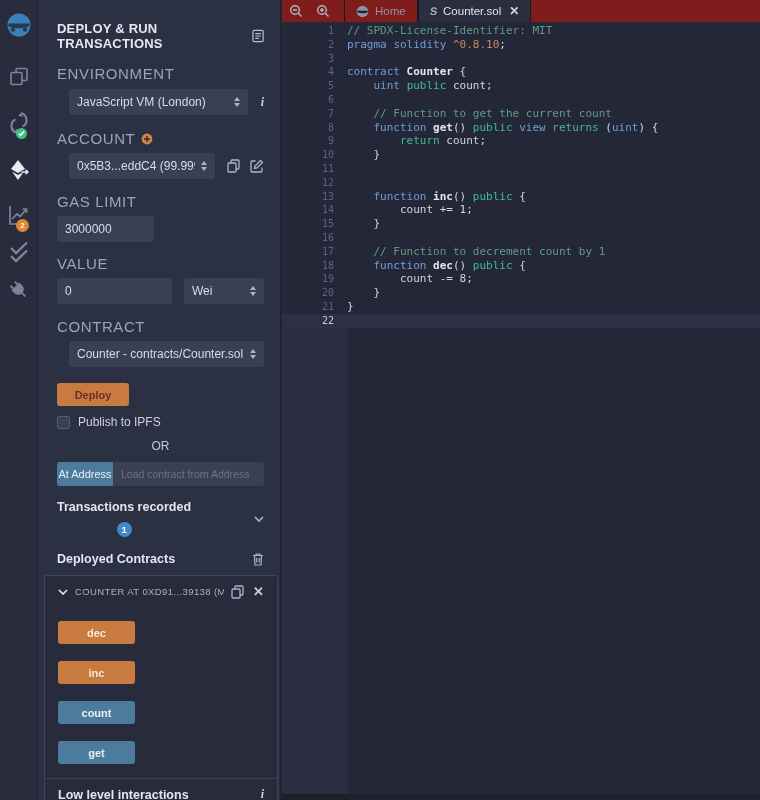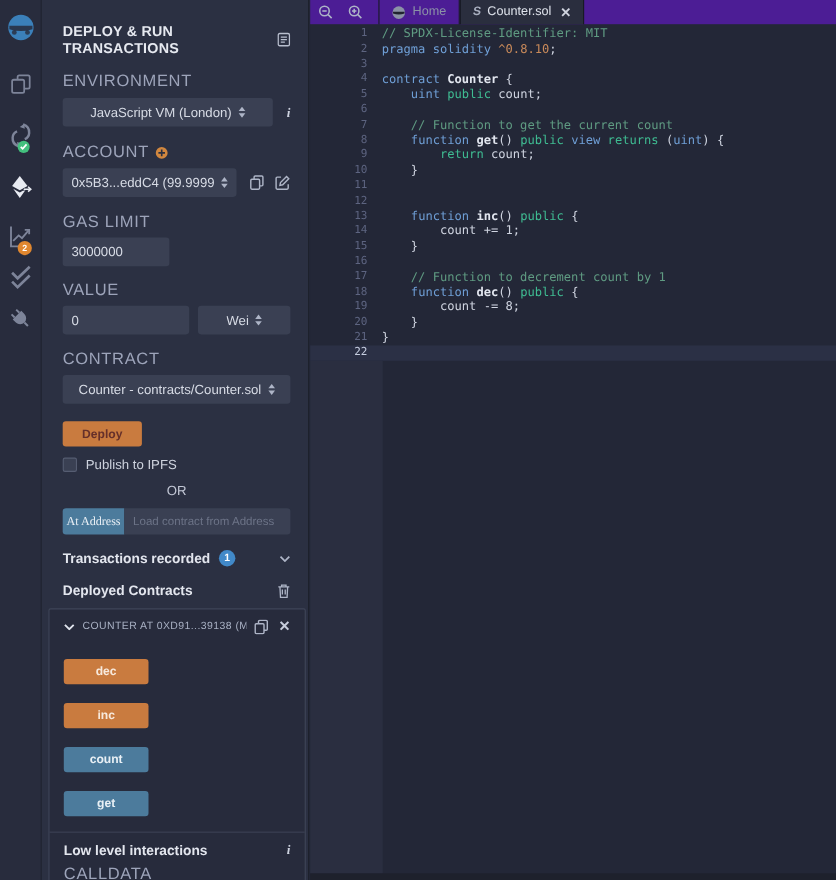--- a/index.html
+++ b/index.html
@@ -18,42 +18,42 @@
 
   
   .sidepanel { position:absolute; left:38px; top:0; width:243px; height:800px;
     background:#2b3042; border-right:1px solid #1d212c; padding:0 16px 0 19px; overflow:hidden; }
   .panel-title-row { padding-top:21px; display:flex; align-items:center; justify-content:space-between; }
   .panel-title { font-size:13px; font-weight:bold; color:#e6e9f0; letter-spacing:.2px; }
   .form-label { margin-top:14px; font-size:15px; letter-spacing:.6px; color:#9da4ba;
     display:flex; align-items:center; gap:6px; }
   .sel, .inp { background:#3a4053; border-radius:3px; height:26px; display:flex;
     align-items:center; padding:0 8px; color:#d7dbe5; font-size:12px; }
-  .sel { justify-content:center; }
+  .sel { justify-content:space-between;margin-left:12px; }
   .sel-text { white-space:nowrap; overflow:hidden; }
   .stepper { display:flex; flex-direction:column; gap:2px; margin-left:6px; flex:0 0 auto; }
   .tri-up { width:0; height:0; border-left:3.5px solid transparent; border-right:3.5px solid transparent; border-bottom:4px solid #aeb5c7; }
   .tri-dn { width:0; height:0; border-left:3.5px solid transparent; border-right:3.5px solid transparent; border-top:4px solid #aeb5c7; }
   .row { display:flex; align-items:center; }
   .info-i { font-size:12px; font-weight:bold; font-style:italic; color:#ced3e0;
     font-family:"Liberation Serif", serif; }
   .btn { border:none; border-radius:3px; font-size:11px; cursor:pointer;
     font-family:"Liberation Sans", sans-serif; }
   .btn-deploy { margin-top:16px; width:72px; height:23px; background:#c97b3f; color:#66302a; font-weight:bold; }
   .chk-row { margin-top:9px; display:flex; align-items:center; gap:8px; }
   .chk { width:13px; height:13px; background:#3a4053; border:1px solid #565d72; border-radius:2px; }
   .chk-label { font-size:12px; color:#ced3de; }
   .or { margin-top:10px; text-align:center; color:#c3c8d6; font-size:12px; }
   .ataddr-row { margin-top:9px; display:flex; height:24px; }
-  .btn-ataddr { width:76px; height:24px; background:#4c7b9c; color:#e9eff5; border-radius:3px 0 0 3px; font-size:11px;font-family:Liberation Serif, serif; }
+  .btn-ataddr { width:76px; height:24px; background:#4c7b9c; color:#e9eff5; border-radius:3px 0 0 3px; font-size:11px; }
   .ataddr-inp { flex:1; background:#3a4053; border:none; border-radius:0 3px 3px 0;
     color:#d7dbe5; font-size:10.5px; padding:12px 8px; font-family:"Liberation Sans", sans-serif; }
   .ataddr-inp::placeholder { color:#6c7387; }
   .section-row { display:flex; align-items:center; justify-content:space-between; }
-  .section-label { font-size:12.5px; font-weight:bold; color:#e3e6ee; display:flex; align-items:center; gap:8px; }
+  .section-label { font-size:12.5px; font-weight:bold; color:#e3e6ee; display:flex; align-items:center; gap:8px;flex-direction:column; }
   .count-badge { width:15px; height:15px; border-radius:50%; background:#4189c9; color:#fff;
     font-size:9.5px; font-weight:bold; display:flex; align-items:center; justify-content:center; }
 
   
   .card { margin:9px -14px 0 -13px; background:#272b3c; border:1px solid #3f4558;
     border-radius:2px; padding:8px 13px 12px 13px; }
   .card-header { display:flex; align-items:center; gap:7px; }
   .card-title { flex:1; font-size:9.5px; letter-spacing:.4px; color:#a9b1c4;
     white-space:nowrap; overflow:hidden; }
   .btn-action { display:block; width:77px; height:23px; border-radius:3px; color:#f7e9dc; font-size:11px; font-weight:bold; }
@@ -61,21 +61,21 @@
   .btn-info { background:#4c7b9c; color:#e9f0f5; }
   .card-divider { margin:14px -13px 0 -13px; border-top:1px solid #3c4254; }
   .calldata-row { margin-top:7px; display:flex; align-items:center; gap:8px; height:27px; }
   .calldata-inp { flex:1; height:26px; background:#3a4053; border:none; border-radius:3px;
     color:#d7dbe5; padding:0 8px; font-family:"Liberation Sans", sans-serif; }
   .btn-transact { width:68px; height:26px; background:transparent; border:1px solid #b97a36;
     color:#d08a44; border-radius:3px; font-size:11px; }
 
   
   .editor { position:absolute; left:282px; top:0; width:478px; height:800px; background:#232737; }
-  .tabbar { height:22px; background:#4c1d95; display:flex; align-items:stretch; }
+  .tabbar { height:22px; background:#7f1d1d; display:flex; align-items:stretch; }
   .tab-tool { width:27px; display:flex; align-items:center; justify-content:center; }
   .tab { display:flex; align-items:center; gap:6px; padding:0 11px; font-size:11.5px;
     color:#8b92a6; border-right:1px solid #171a24; border-left:1px solid #171a24; }
   .tab.active { background:#2a2e3e; color:#dfe3ec; }
   .sol-glyph { font-size:11px; font-weight:bold; color:#a8aebe; transform:skewX(-8deg); display:inline-block; }
   .tab-close { color:#cfd3de; font-size:12px; font-weight:bold; margin-left:2px; }
 
   .code { position:relative; padding-top:2px; font-family:"DejaVu Sans Mono", monospace;
     font-size:11px; line-height:13.8px; }
   .code-line { display:flex; height:13.8px; }

